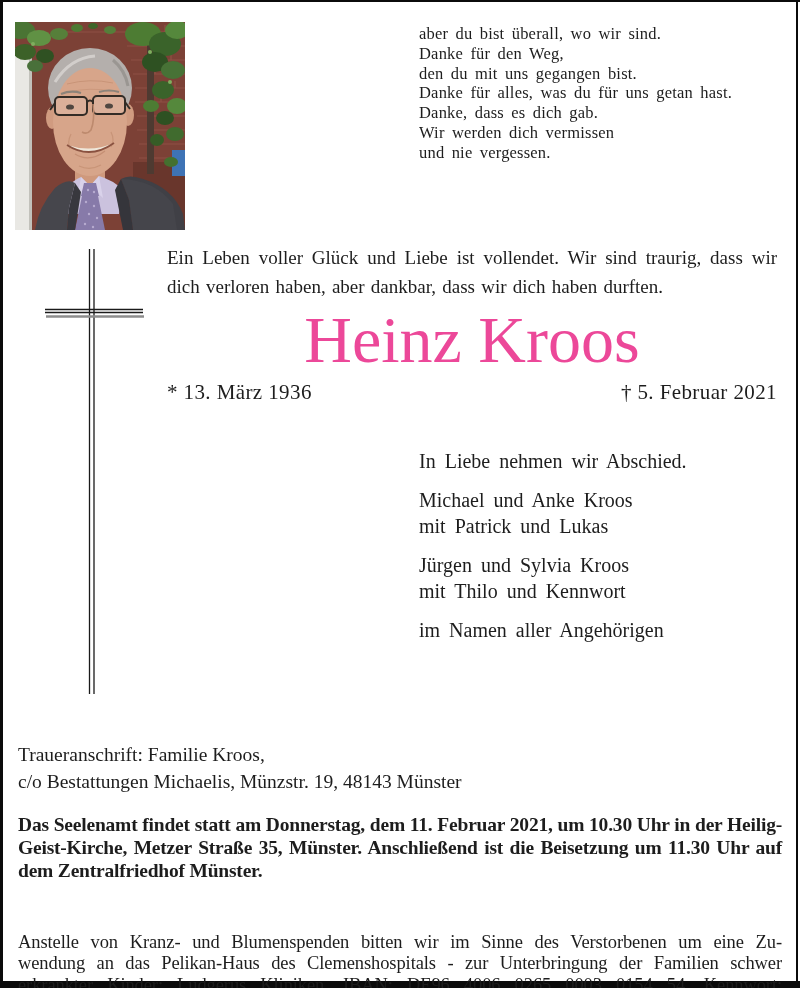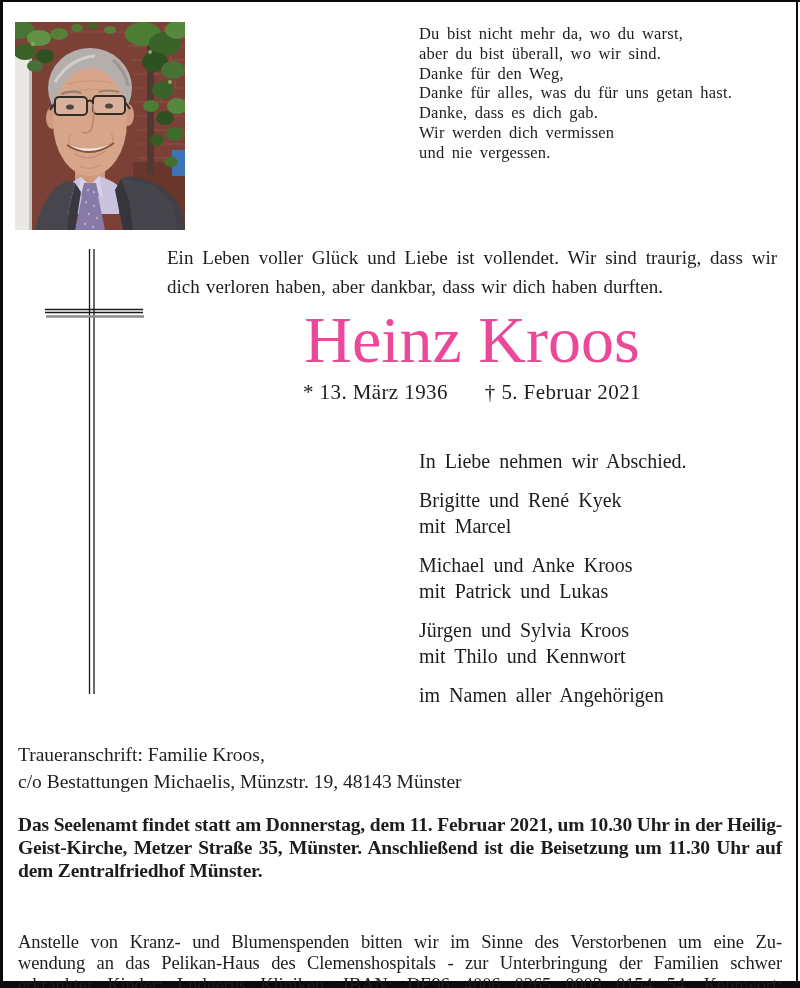--- a/index.html
+++ b/index.html
@@ -28,21 +28,21 @@
   .intro{left:167px;top:243px;width:610px;font-size:19px;line-height:29px;
          word-spacing:1.5px;}
   .jline{text-align:justify;text-align-last:justify;}
 
   
   .cross{left:40px;top:246px;width:108px;height:450px;}
 
   
   .name{left:167px;top:312px;width:610px;text-align:center;
         font-size:66px;line-height:56px;color:#ec4899;}
-  .dates{left:167px;top:379px;width:610px;display:flex;justify-content:center;
+  .dates{left:167px;top:379px;width:610px;display:flex;justify-content:space-between;
          gap:37px;font-size:21px;line-height:26px;letter-spacing:0.4px;}
 
   
   .farewell{left:419px;top:448px;font-size:20px;line-height:26px;
             word-spacing:4px;white-space:nowrap;}
   .farewell .group{margin-top:13px;}
   .farewell .closing{margin-top:13px;}
 
   
   .address{left:18px;top:741px;font-size:19.5px;line-height:27px;white-space:nowrap;}
@@ -162,23 +162,23 @@
 
     <path d="M52,123 Q75,137 99,121 Q76,131 52,123 Z" fill="#efe7da"></path>
     <path d="M52,123 Q75,138 99,121" stroke="#8a5240" stroke-width="1.8" fill="none"></path>
     <path d="M60,132 Q75,141 90,129" stroke="#c08a6e" stroke-width="1.2" fill="none" opacity="0.8"></path>
 
     <path d="M64,144 Q75,149 86,143" stroke="#c49073" stroke-width="1.2" fill="none" opacity="0.8"></path>
   </svg>
 </div>
 
 <div class="abs poem">
-  <div>Du bist nicht mehr da, wo du warst,</div>
   <div>aber du bist überall, wo wir sind.</div>
   <div>Danke für den Weg,</div>
+  <div>den du mit uns gegangen bist.</div>
   <div>Danke für alles, was du für uns getan hast.</div>
   <div>Danke, dass es dich gab.</div>
   <div>Wir werden dich vermissen</div>
   <div>und nie vergessen.</div>
 </div>
 
 <div class="abs intro">
   <div class="jline">Ein Leben voller Glück und Liebe ist vollendet. Wir sind traurig, dass wir</div>
   <div>dich verloren haben, aber dankbar, dass wir dich haben durften.</div>
 </div>
@@ -194,24 +194,20 @@
 </div>
 
 <div class="abs name">Heinz Kroos</div>
 <div class="abs dates">
   <span>* 13. März 1936</span>
   <span>† 5. Februar 2021</span>
 </div>
 
 <div class="abs farewell">
   <div>In Liebe nehmen wir Abschied.</div>
-  <div class="group">
-    <div>Brigitte und René Kyek</div>
-    <div>mit Marcel</div>
-  </div>
   <div class="group">
     <div>Michael und Anke Kroos</div>
     <div>mit Patrick und Lukas</div>
   </div>
   <div class="group">
     <div>Jürgen und Sylvia Kroos</div>
     <div>mit Thilo und Kennwort</div>
   </div>
   <div class="closing">im Namen aller Angehörigen</div>
 </div>

